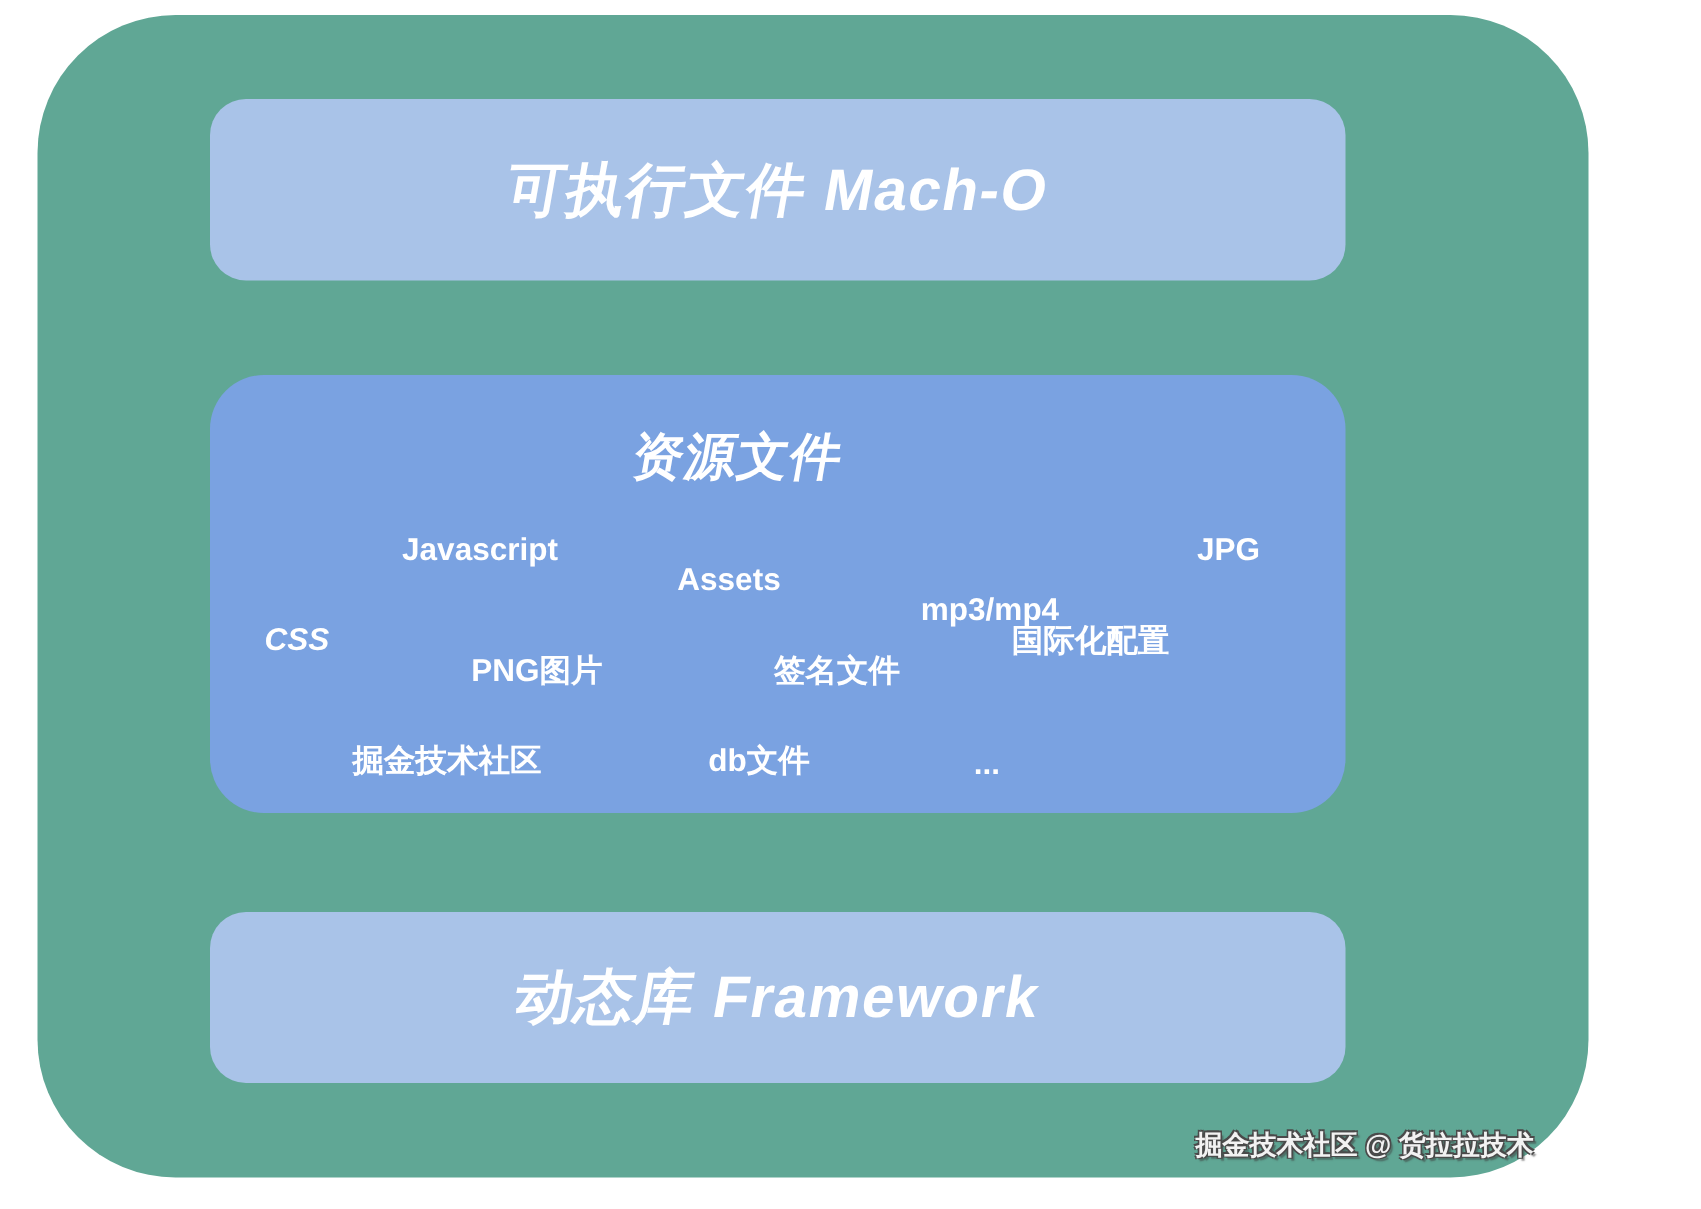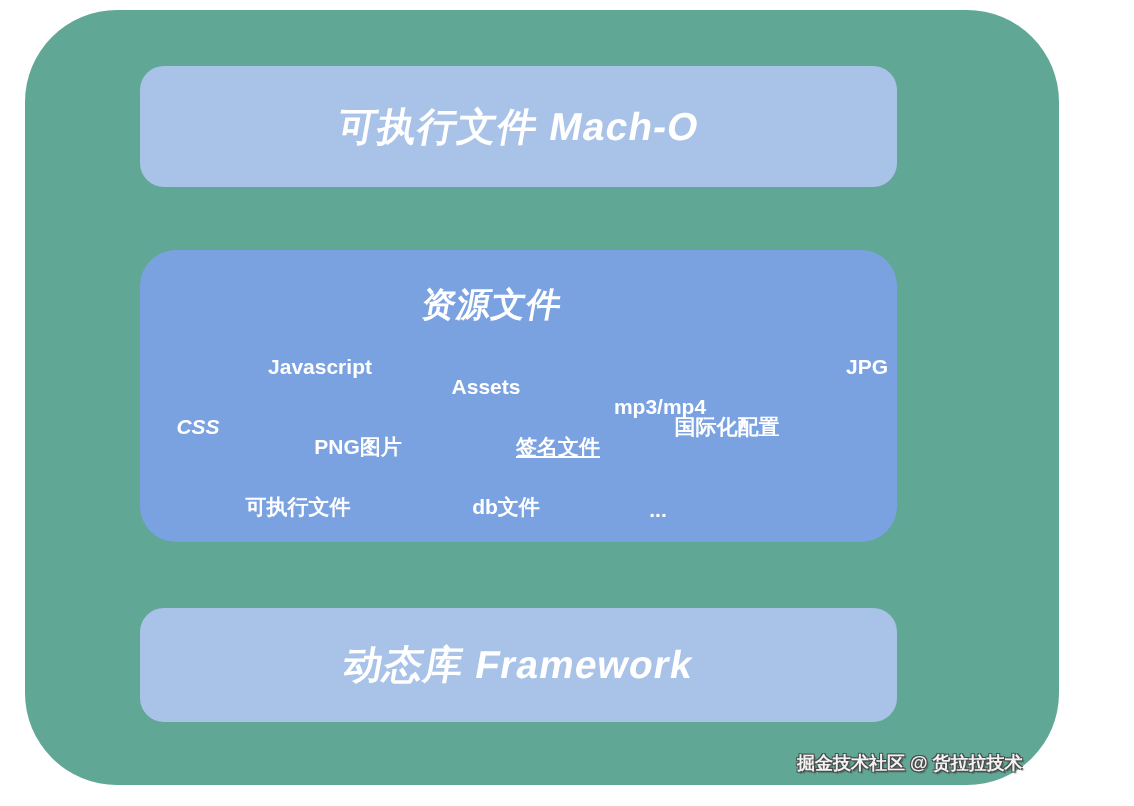--- a/index.html
+++ b/index.html
@@ -104,26 +104,26 @@
     <div class="box box-light box-exec">
       <span class="heading">可执行文件 Mach-O</span>
     </div>
 
     <div class="box box-res">
       <span class="res-title">资源文件</span>
 
       <span class="res-item" style="left:180px; top:117px;">Javascript</span>
       <span class="res-item" style="left:346px; top:137px;">Assets</span>
       <span class="res-item" style="left:520px; top:117px;margin-top:40px;">mp3/mp4</span>
-      <span class="res-item" style="left:679px; top:117px;margin-left:48px;">JPG</span>
+      <span class="res-item" style="left:679px; top:117px;">JPG</span>
       <span class="res-item" style="left:58px; top:177px;font-style:italic;">CSS</span>
       <span class="res-item" style="left:218px; top:197px;">PNG图片</span>
-      <span class="res-item" style="left:418px; top:197px;text-decoration:underline;">签名文件</span>
+      <span class="res-item" style="left:418px; top:197px;">签名文件</span>
       <span class="res-item" style="left:587px; top:177px;">国际化配置</span>
-      <span class="res-item" style="left:158px; top:257px;">可执行文件</span>
+      <span class="res-item" style="left:158px; top:257px;">掘金技术社区</span>
       <span class="res-item" style="left:322px; top:257px;margin-left:44px;">db文件</span>
       <span class="res-item" style="left:518px; top:260px;">...</span>
     </div>
 
     <div class="box box-light box-fw">
       <span class="heading">动态库 Framework</span>
     </div>
 
   </div>
 

